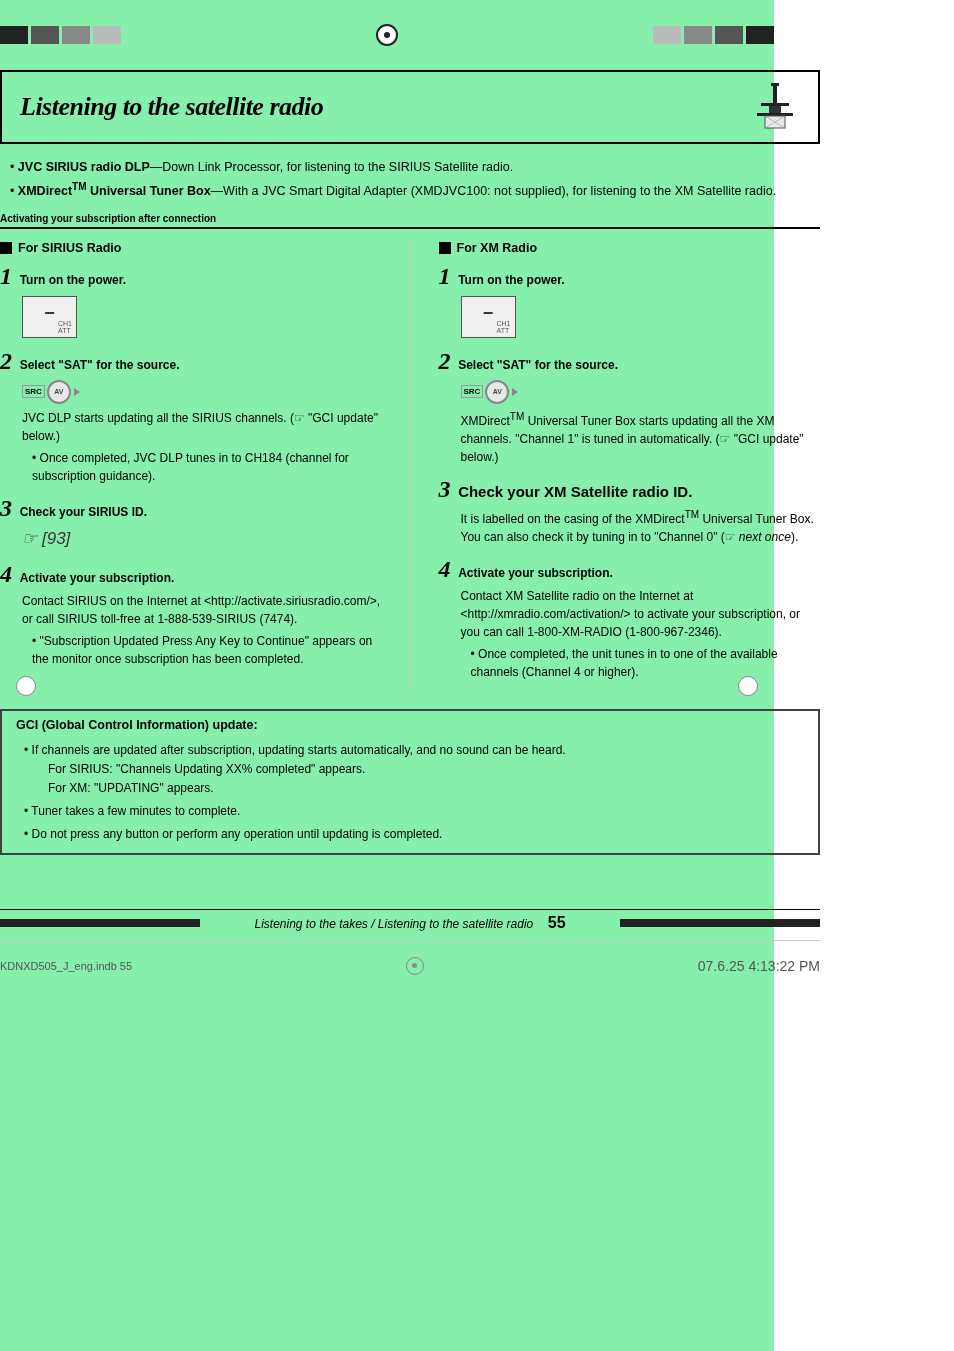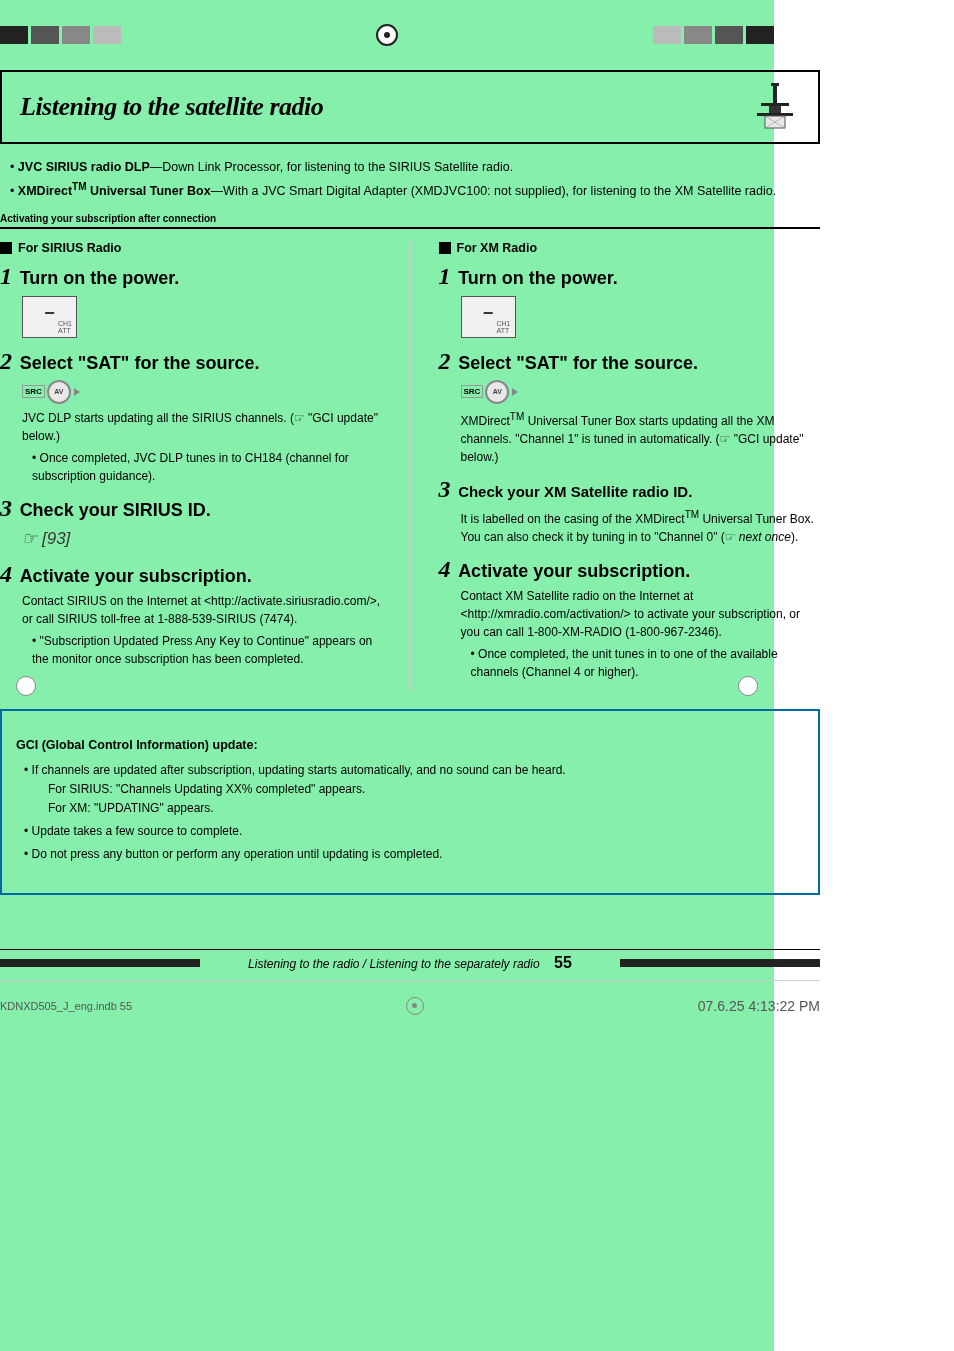--- a/index.html
+++ b/index.html
@@ -245,22 +245,22 @@
 
     
     .col-divider {
       width: 1px;
       background: #ccc;
       align-self: stretch;
     }
 
     
     .gci-box {
-      border: 2px solid #0369a1;
-      padding: 24px 14px;
+      border: 2px solid #404040;
+      padding: 4px 14px;
       margin-top: 18px;
       font-size: 12px;
       line-height: 1.6;
     }
     .gci-title {
       font-weight: bold;
       font-size: 12.5px;
       margin-bottom: 6px;
     }
     .gci-list {
@@ -350,21 +350,21 @@
       background: #fff;
     }
 
     
     b, strong { font-weight: bold; }
     em { font-style: italic; }
 
     .tm { font-size: 10px; vertical-align: super; }
 
     .step-title-large {
-      font-size: 18px;
+      font-size: 12px;
       font-weight: bold;
     }
     .step-title-medium {
       font-size: 15px;
       font-weight: bold;
     }
   </style>
 </head>
 <body>
 
@@ -549,31 +549,31 @@
     <div class="gci-box">
       <div class="gci-title">GCI (Global Control Information) update:</div>
       <ul class="gci-list">
         <li>
           If channels are updated after subscription, updating starts automatically, and no sound can be heard.
           <div class="gci-sub">
             <div>For SIRIUS: "Channels Updating XX% completed" appears.</div>
             <div>For XM: "UPDATING" appears.</div>
           </div>
         </li>
-        <li>Update takes a few source to complete.</li>
+        <li>Tuner takes a few minutes to complete.</li>
         <li>Do not press any button or perform any operation until updating is completed.</li>
       </ul>
     </div>
 
   </div>
 
   <div class="bottom-strip">
     <div class="bottom-left-bar"></div>
     <div style="text-align:center;">
-      <span class="bottom-page-text">Listening to the radio / Listening to the separately radio</span>
+      <span class="bottom-page-text">Listening to the takes / Listening to the satellite radio</span>
       &nbsp;&nbsp;
       <span class="bottom-page-num">55</span>
     </div>
     <div class="bottom-right-bar"></div>
   </div>
 
   <div class="footer-info">
     <span class="footer-left">KDNXD505_J_eng.indb  55</span>
     <div style="width:18px;height:18px;border-radius:50%;border:1.5px solid #888;display:flex;align-items:center;justify-content:center;">
       <div style="width:5px;height:5px;border-radius:50%;background:#888;"></div>

